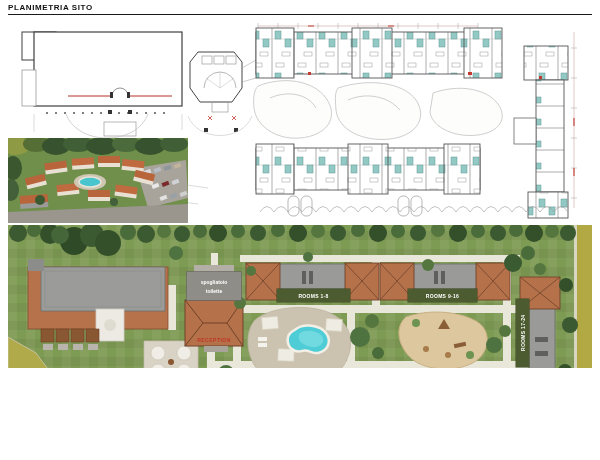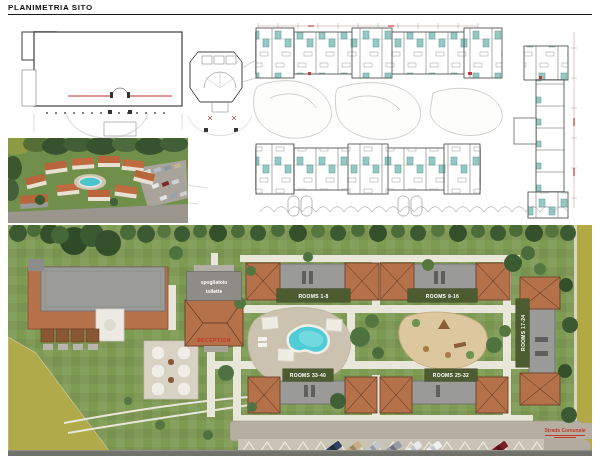--- a/index.html
+++ b/index.html
@@ -1,16 +1,16 @@
 <!DOCTYPE html>
 <html><head>
 <meta charset="utf-8">
 <style>
   html,body{margin:0;padding:0;background:#fff;}
-  .page{position:relative;width:600px;height:460px;background:#fff;overflow:hidden;
+  .page{position:relative;width:600px;height:368px;background:#fff;overflow:hidden;
         font-family:"Liberation Sans",sans-serif;}
   .title{position:absolute;left:8px;top:3px;font-size:8px;font-weight:bold;
          letter-spacing:.6px;color:#111;white-space:nowrap;}
   .rule{position:absolute;left:8px;top:14px;width:584px;border-top:1.6px solid #1a1a1a;}
   .floorplan{position:absolute;left:8px;top:18px;width:584px;height:206px;}
   .aerial{position:absolute;left:8px;top:138px;width:180px;height:85px;z-index:3;}
   .aerial svg{display:block;}
   .siteplan{position:absolute;left:8px;top:225px;width:584px;height:231px;z-index:2;
         background-color:#7e9b53;
         background-image:

